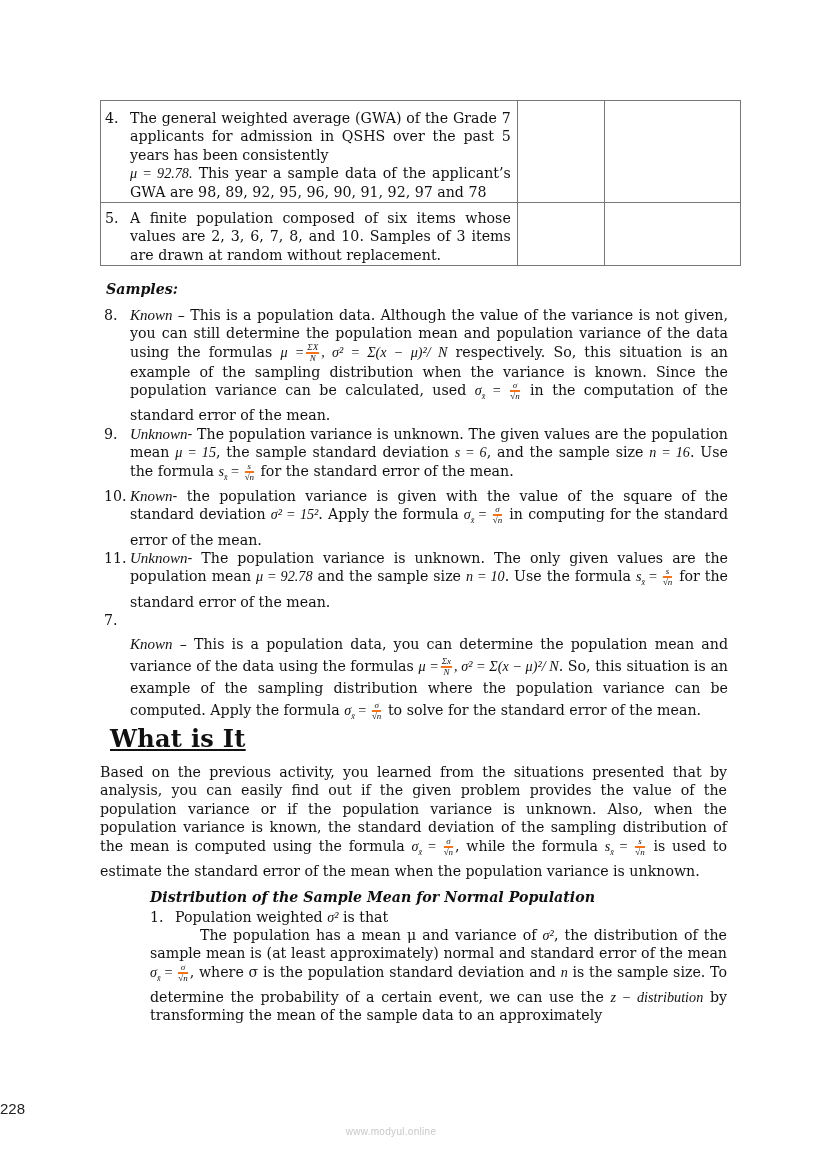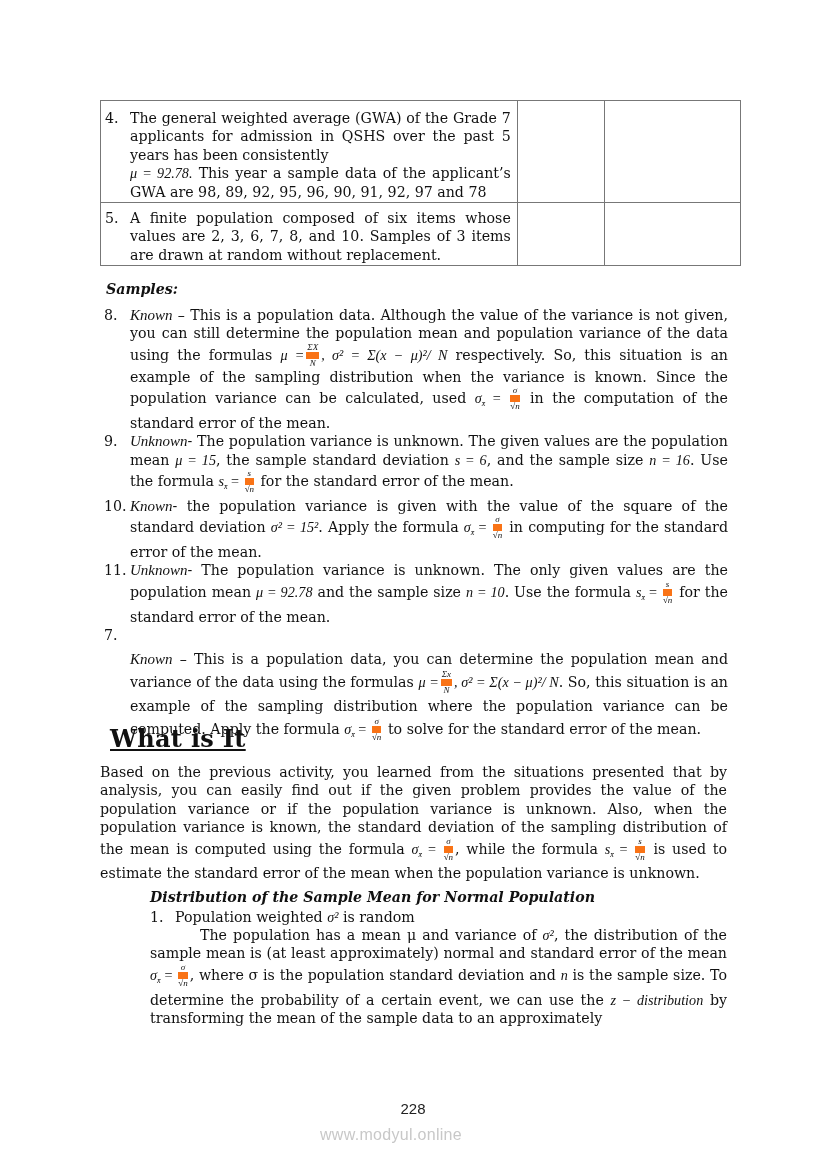--- a/index.html
+++ b/index.html
@@ -29,38 +29,38 @@
 
   
   .sol-label { position: absolute; left: 106px; top: 281px; font-weight: bold; font-style: italic; font-size: 14.2px; font-family: "DejaVu Serif", serif; }
   .sol-list { position: absolute; left: 104px; top: 306px; width: 624px; }
   .sol-item { display: flex; margin: 0; }
   .sol-num { width: 26px; flex: none; }
   .sol-txt { flex: 1; text-align: justify; }
   .kw { font-style: italic; font-family: "Liberation Serif", serif; font-size: 15px; }
 
   .frac { display: inline-block; vertical-align: middle; text-align: center; font-family: "Liberation Serif", serif; font-style: italic; font-size: 9px; line-height: 9px; margin: 0 2px; }
-  .frac .num { display: block; border-bottom: 7px solid #f97316; padding: 0 1px; font-family: Liberation Serif, serif; }
+  .frac .num { display: block; border-bottom: 2px solid #f97316; padding: 0 1px; font-family: Liberation Serif, serif; }
   .frac .den { display: block; }
   .lh-tall { line-height: 22px; margin-top: 22px; }
 
   
   .h-what {
     position: absolute; left: 110px; top: 724px; font-family: "DejaVu Serif", serif;
     font-weight: bold; font-size: 24px; text-decoration: underline; letter-spacing: 0.3px;
   }
   .para1 { position: absolute; left: 100px; top: 763px; width: 627px; text-align: justify; }
 
   .dist-head { position: absolute; left: 150px; top: 889px; font-family: "DejaVu Serif", serif; font-weight: bold; font-size: 14.2px; font-style: italic; }
   .dist-sub { position: absolute; left: 150px; top: 908px; font-size: 14.2px; }
   .para2 { position: absolute; left: 150px; top: 926px; width: 577px; text-align: justify; }
   .indent { display: inline-block; width: 50px; }
 
-  .page-num { position: absolute; left: 0; width: 826px; top: 1100px; text-align: center; font-family: "Liberation Sans", sans-serif; font-size: 15px; color: #222; }
-  .watermark { position: absolute; left: 0; width: 782px; top: 1126px; text-align: center; font-family: "Liberation Sans", sans-serif; font-size: 16px; color: #c8c8c8; letter-spacing: 0.3px; }
+  .page-num { position: absolute; left: 0; width: 826px; top: 1100px; text-align: left; font-family: "Liberation Sans", sans-serif; font-size: 15px; color: #222; }
+  .watermark { position: absolute; left: 0; width: 782px; top: 1126px; text-align: center; font-family: "Liberation Sans", sans-serif; font-size: 10px; color: #c8c8c8; letter-spacing: 0.3px; }
 </style>
 </head>
 <body>
 
 <div class="page">
 
   <table class="q">
     <tbody>
         <tr>
       <td class="c1">
@@ -126,21 +126,21 @@
   </div>
 
   <div class="h-what">What is It</div>
 
   <div class="para1 body-text">
     <span>Based on the previous activity, you learned from the situations presented that by analysis, you can easily find out if the given problem provides the value of the population variance or if the population variance is unknown. Also, when the population variance is known, the standard deviation of the sampling distribution of the mean is computed using the formula </span><span class="math">σ</span><sub class="math" style="font-size:8px">x̄</sub><span class="mrm"> = </span><span class="frac"><span class="num">σ</span><span class="den">√n</span></span><span>, while the formula </span><span class="math">s</span><sub class="math" style="font-size:8px">x̄</sub><span class="mrm"> = </span><span class="frac"><span class="num">s</span><span class="den">√n</span></span><span> is used to estimate the standard error of the mean when the population variance is unknown.</span>
   </div>
 
   <div class="dist-head">Distribution of the Sample Mean for Normal Population</div>
   <div class="dist-sub body-text">
-    <span style="display:inline-block;width:25px">1.</span><span>Population weighted </span><span class="math">σ²</span><span> is random</span>
+    <span style="display:inline-block;width:25px">1.</span><span>Population weighted </span><span class="math">σ²</span><span> is that</span>
   </div>
   <div class="para2 body-text">
     <span class="indent"></span><span>The population has a mean μ and variance of </span><span class="math">σ²</span><span>, the distribution of the sample mean is (at least approximately) normal and standard error of the mean </span><span class="math">σ</span><sub class="math" style="font-size:8px">x̄</sub><span class="mrm"> = </span><span class="frac"><span class="num">σ</span><span class="den">√n</span></span><span>, where σ is the population standard deviation and </span><span class="math">n</span><span> is the sample size. To determine the probability of a certain event, we can use the </span><span class="math">z − distribution</span><span> by transforming the mean of the sample data to an approximately</span>
   </div>
 
   <div class="page-num">228</div>
   <div class="watermark">www.modyul.online</div>
 </div>
 
 </body></html>

